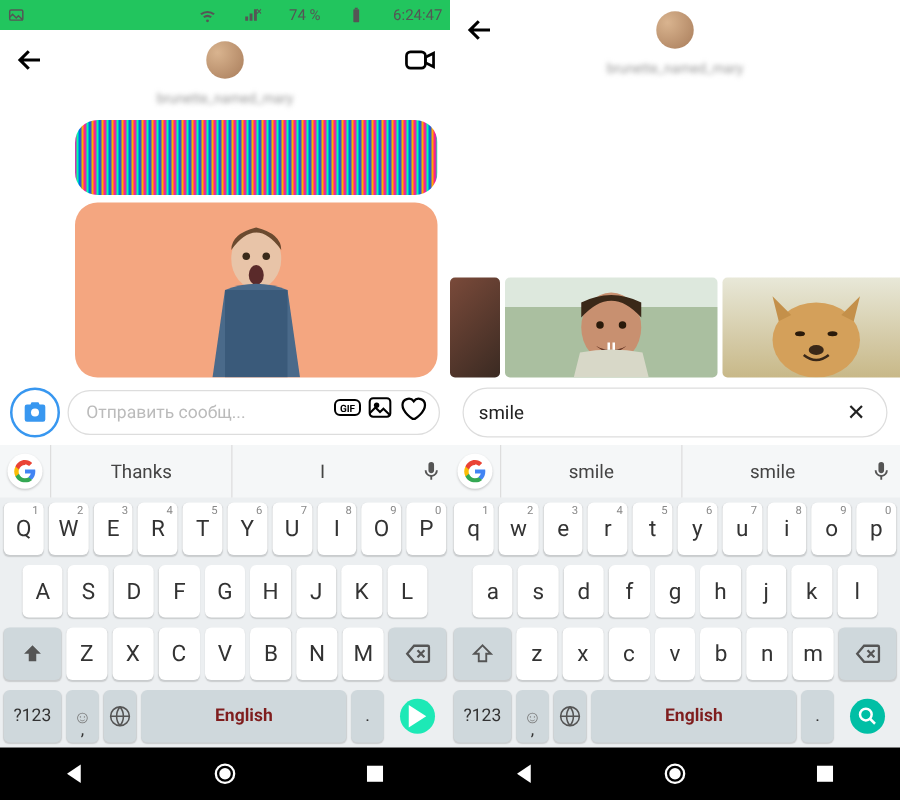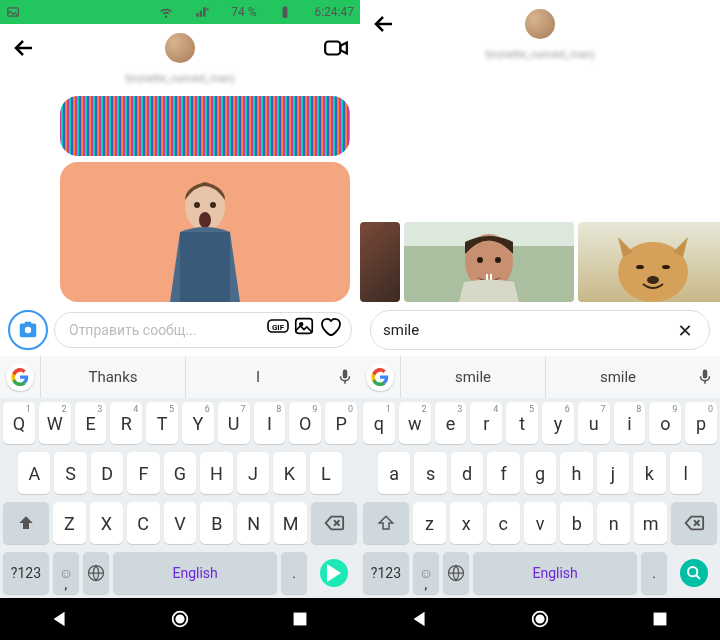--- a/index.html
+++ b/index.html
@@ -52,21 +52,21 @@
   .g-logo { width:28px;height:28px;border-radius:50%;background:#fff;display:flex;align-items:center;justify-content:center;margin:0 6px; box-shadow:0 1px 2px rgba(0,0,0,.2); font-weight:bold;}
   .sugg-item { flex:1; text-align:center; font-size:15px; color:#444; border-left:1px solid #ddd; height:100%; display:flex;align-items:center;justify-content:center;}
   .sugg-item:first-of-type{border-left:none;}
   .mic { width:30px; display:flex;align-items:center;justify-content:center;}
 
   .krow { display:flex; justify-content:center; gap:4px; padding:4px 3px;}
   .key { background:#fff; border-radius:5px; height:42px; flex:1; display:flex; align-items:center; justify-content:center; font-size:18px; color:#333; position:relative; box-shadow:0 1px 1px rgba(0,0,0,.15); min-width:0;}
   .key .sup { position:absolute; top:2px; right:4px; font-size:9px; color:#888;}
   .key.fn { background:#cfd8dc; }
   .key.wide { flex:1.4; }
-  .key.space { flex:5; font-size:13px; color:#6d28d9;} 
+  .key.space { flex:5; font-size:13px; color:#7f1d1d;font-weight:bold;} 
   .send-tri { width:0;height:0;border-left:14px solid #fff;border-top:9px solid transparent;border-bottom:9px solid transparent;}
   .send-circ { width:28px;height:28px;border-radius:50%;background:#1de9b6;display:flex;align-items:center;justify-content:center;}
   .srch-circ{ width:28px;height:28px;border-radius:50%;background:#00bfa5;display:flex;align-items:center;justify-content:center;}
 
   .krow.r2 { padding-left:18px; padding-right:18px;}
   .krow.r4 .key { font-size:14px;}
   .emo { font-size:14px; color:#777;}
 
   
   .navbar { height:42px; background:#000; display:flex; align-items:center; justify-content:space-around;}

